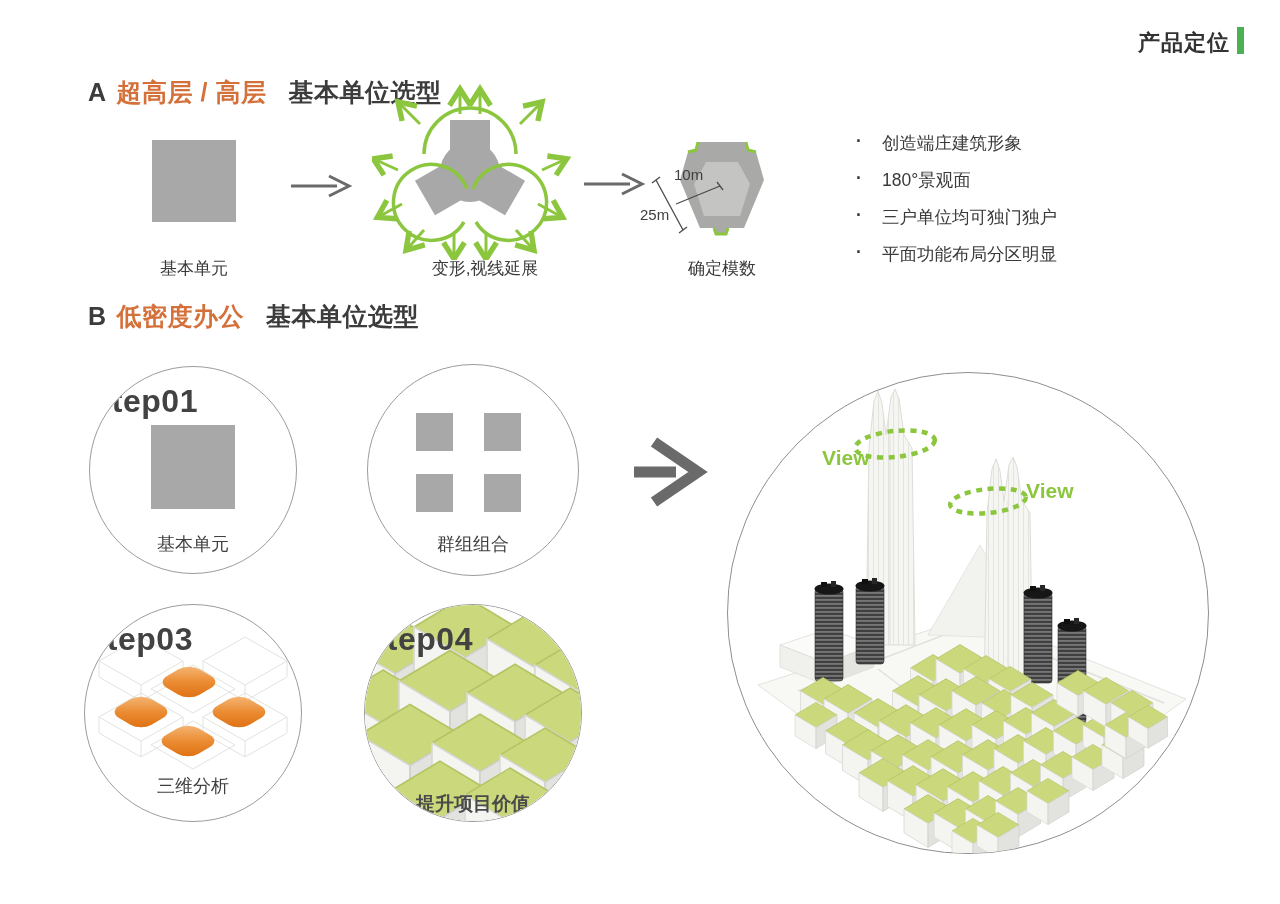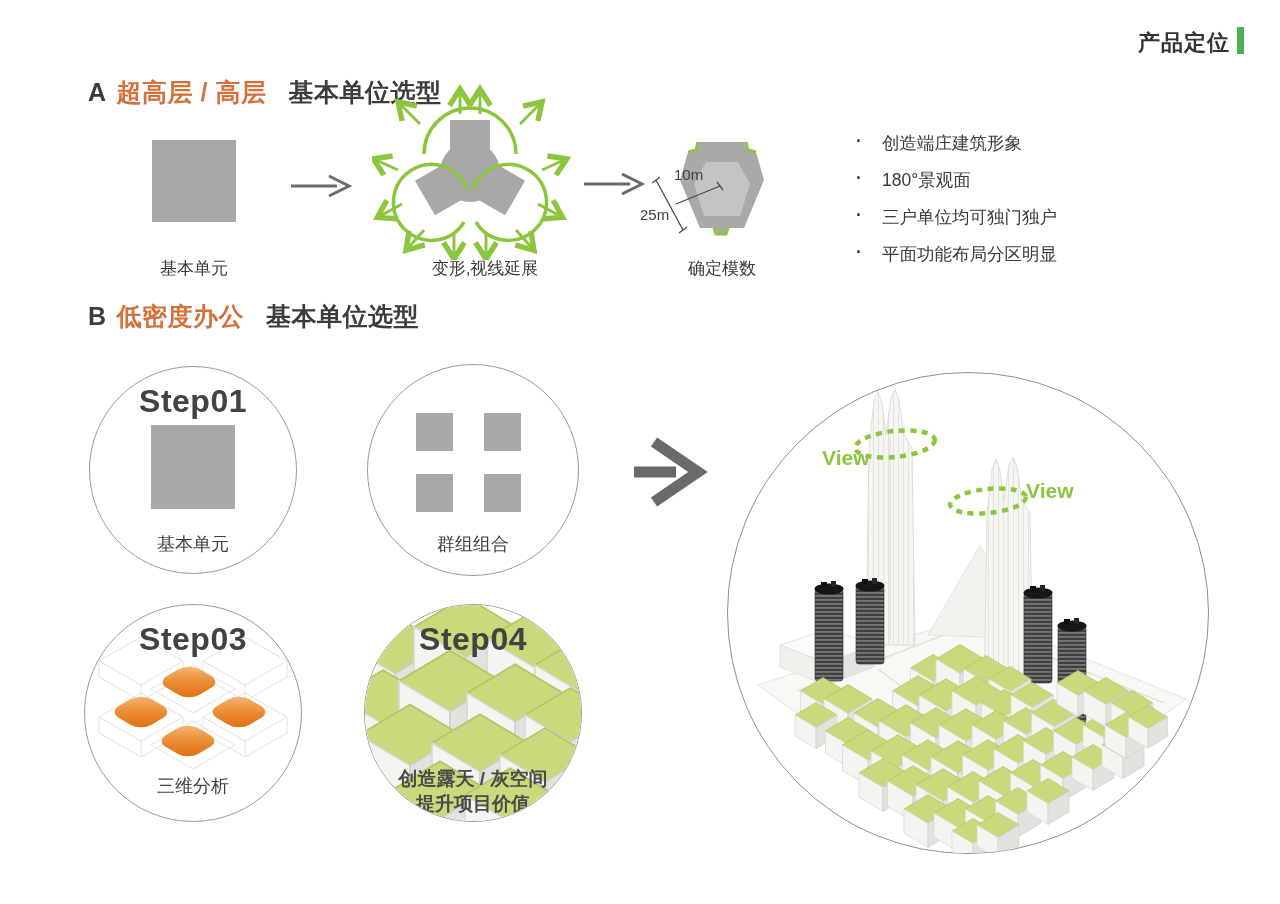--- a/index.html
+++ b/index.html
@@ -21,21 +21,21 @@
   .lbl{font-size:17px;color:#3a3a3a;text-align:center;}
 
   .gsq{background:#a8a8a8;}
 
   
   .bul{display:flex;align-items:flex-start;margin-bottom:13px;font-size:17.5px;color:#3a3a3a;}
   .bul .dot{width:14px;margin-right:16px;text-align:center;font-weight:700;}
 
   
   .step-circle{position:absolute;border:1px solid #9c9c9c;border-radius:50%;background:#fff;overflow:hidden;}
-  .step-title{position:absolute;left:0;right:0;top:16px;text-align:center;font-size:32px;font-weight:700;color:#424242;letter-spacing:.5px;z-index:3;}
+  .step-title{position:absolute;left:0;right:0;top:16px;font-size:32px;font-weight:700;color:#424242;letter-spacing:.5px;z-index:3;}
   .step-cap{position:absolute;left:0;right:0;text-align:center;font-size:18px;color:#3f3f3f;z-index:3;}
   .step-cap.b2{font-weight:600;color:#4a4a4a;font-size:19px;line-height:24px;}
   .s2grid{position:absolute;left:48px;top:48px;display:grid;grid-template-columns:37px 37px;grid-template-rows:38px 38px;column-gap:31px;row-gap:23px;}
 
   
   .city-circle{position:absolute;left:727px;top:372px;width:480px;height:480px;border:1px solid #8f8f8f;border-radius:50%;overflow:hidden;background:#fff;}
   .view-lbl{position:absolute;font-size:21px;font-weight:700;color:#8cc63f;z-index:5;}
 
   svg{display:block;}
   .garrow{stroke:#8cc63f;stroke-width:3;fill:none;}
@@ -219,21 +219,20 @@
           <use href="#blk" xlink:href="#blk" transform="translate(150 88) scale(3.2)"></use>
           <use href="#blk" xlink:href="#blk" transform="translate(205 110) scale(3)"></use>
           <use href="#blk" xlink:href="#blk" transform="translate(45 130) scale(3.4)"></use>
           <use href="#blk" xlink:href="#blk" transform="translate(115 138) scale(3.2)"></use>
           <use href="#blk" xlink:href="#blk" transform="translate(180 150) scale(3)"></use>
           <use href="#blk" xlink:href="#blk" transform="translate(75 185) scale(3.2)"></use>
           <use href="#blk" xlink:href="#blk" transform="translate(145 190) scale(3)"></use>
         </g>
     </svg>
     <div class="step-title">Step04</div>
-    <div class="step-cap b2" style="top:162px;">创造露天 / 灰空间</div>
     <div class="step-cap b2" style="top:187px;">提升项目价值</div>
   </div>
 
   <svg class="abs" style="left:626px;top:430px;" width="84" height="84" viewBox="0 0 84 84">
     <path d="M8,42 H50 M28,12 L72,42 L28,72" fill="none" stroke="#6a6a6a" stroke-width="11" stroke-linejoin="miter"></path>
   </svg>
 
   <div class="city-circle">
     <svg width="480" height="480" viewBox="0 0 480 480">
 

